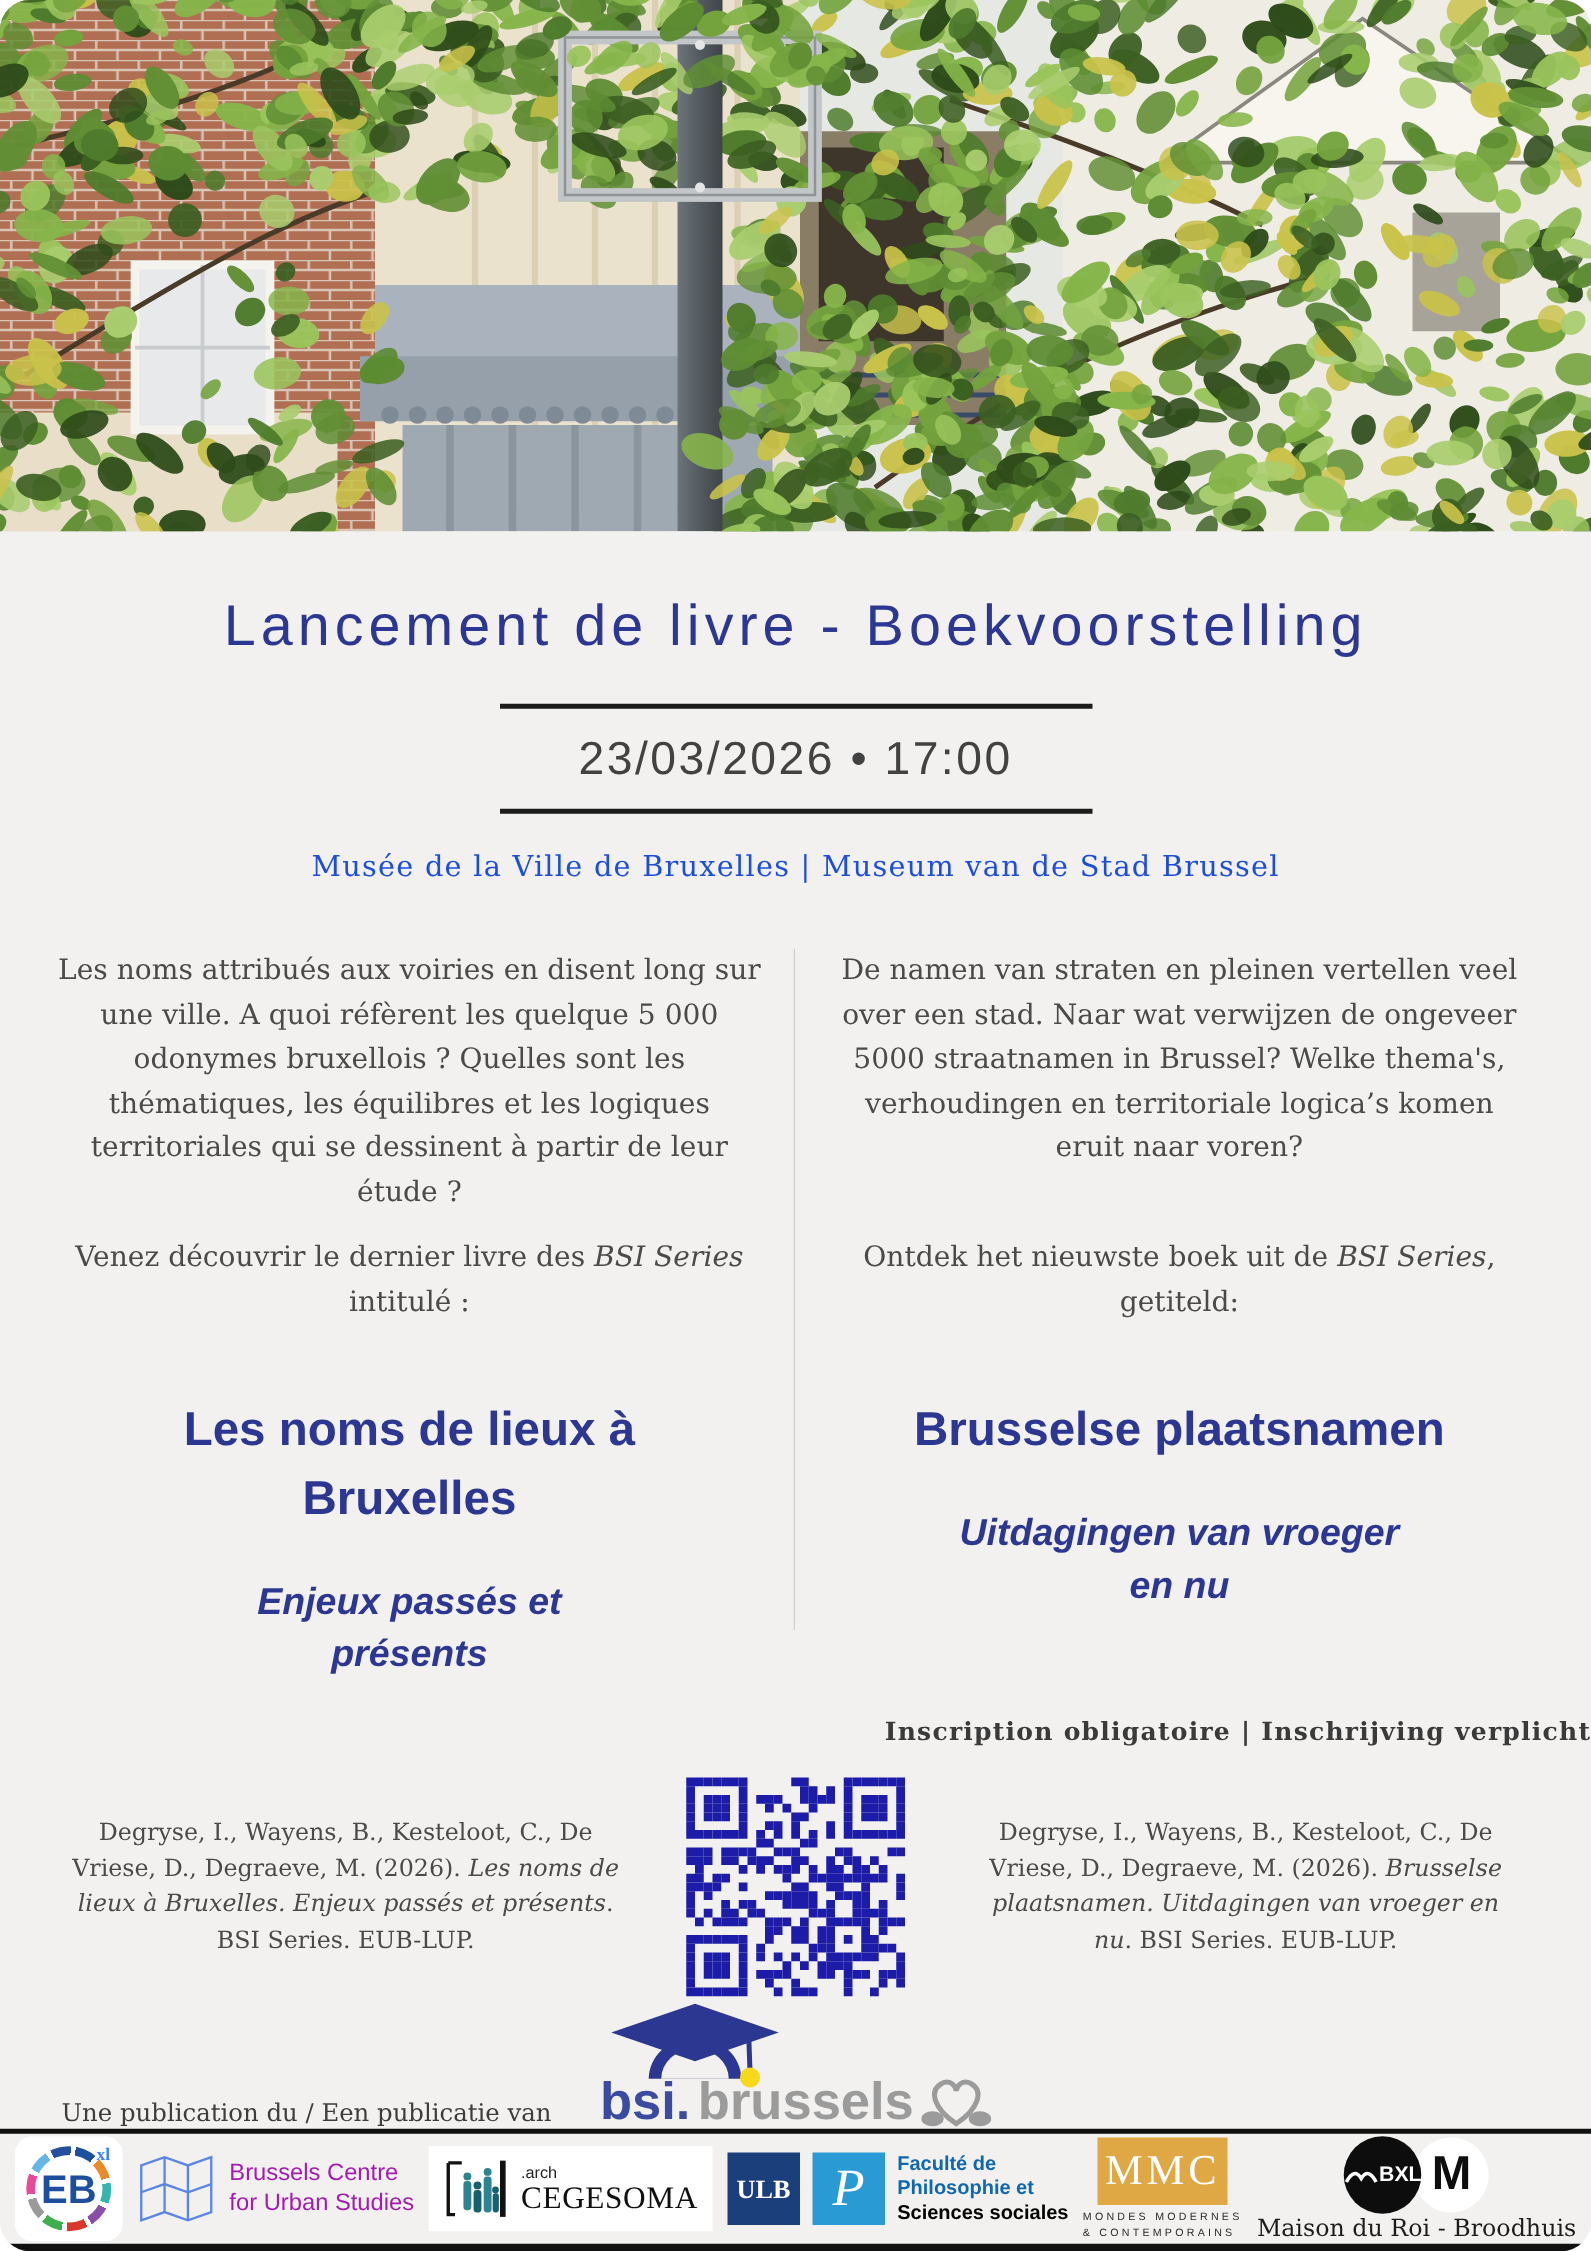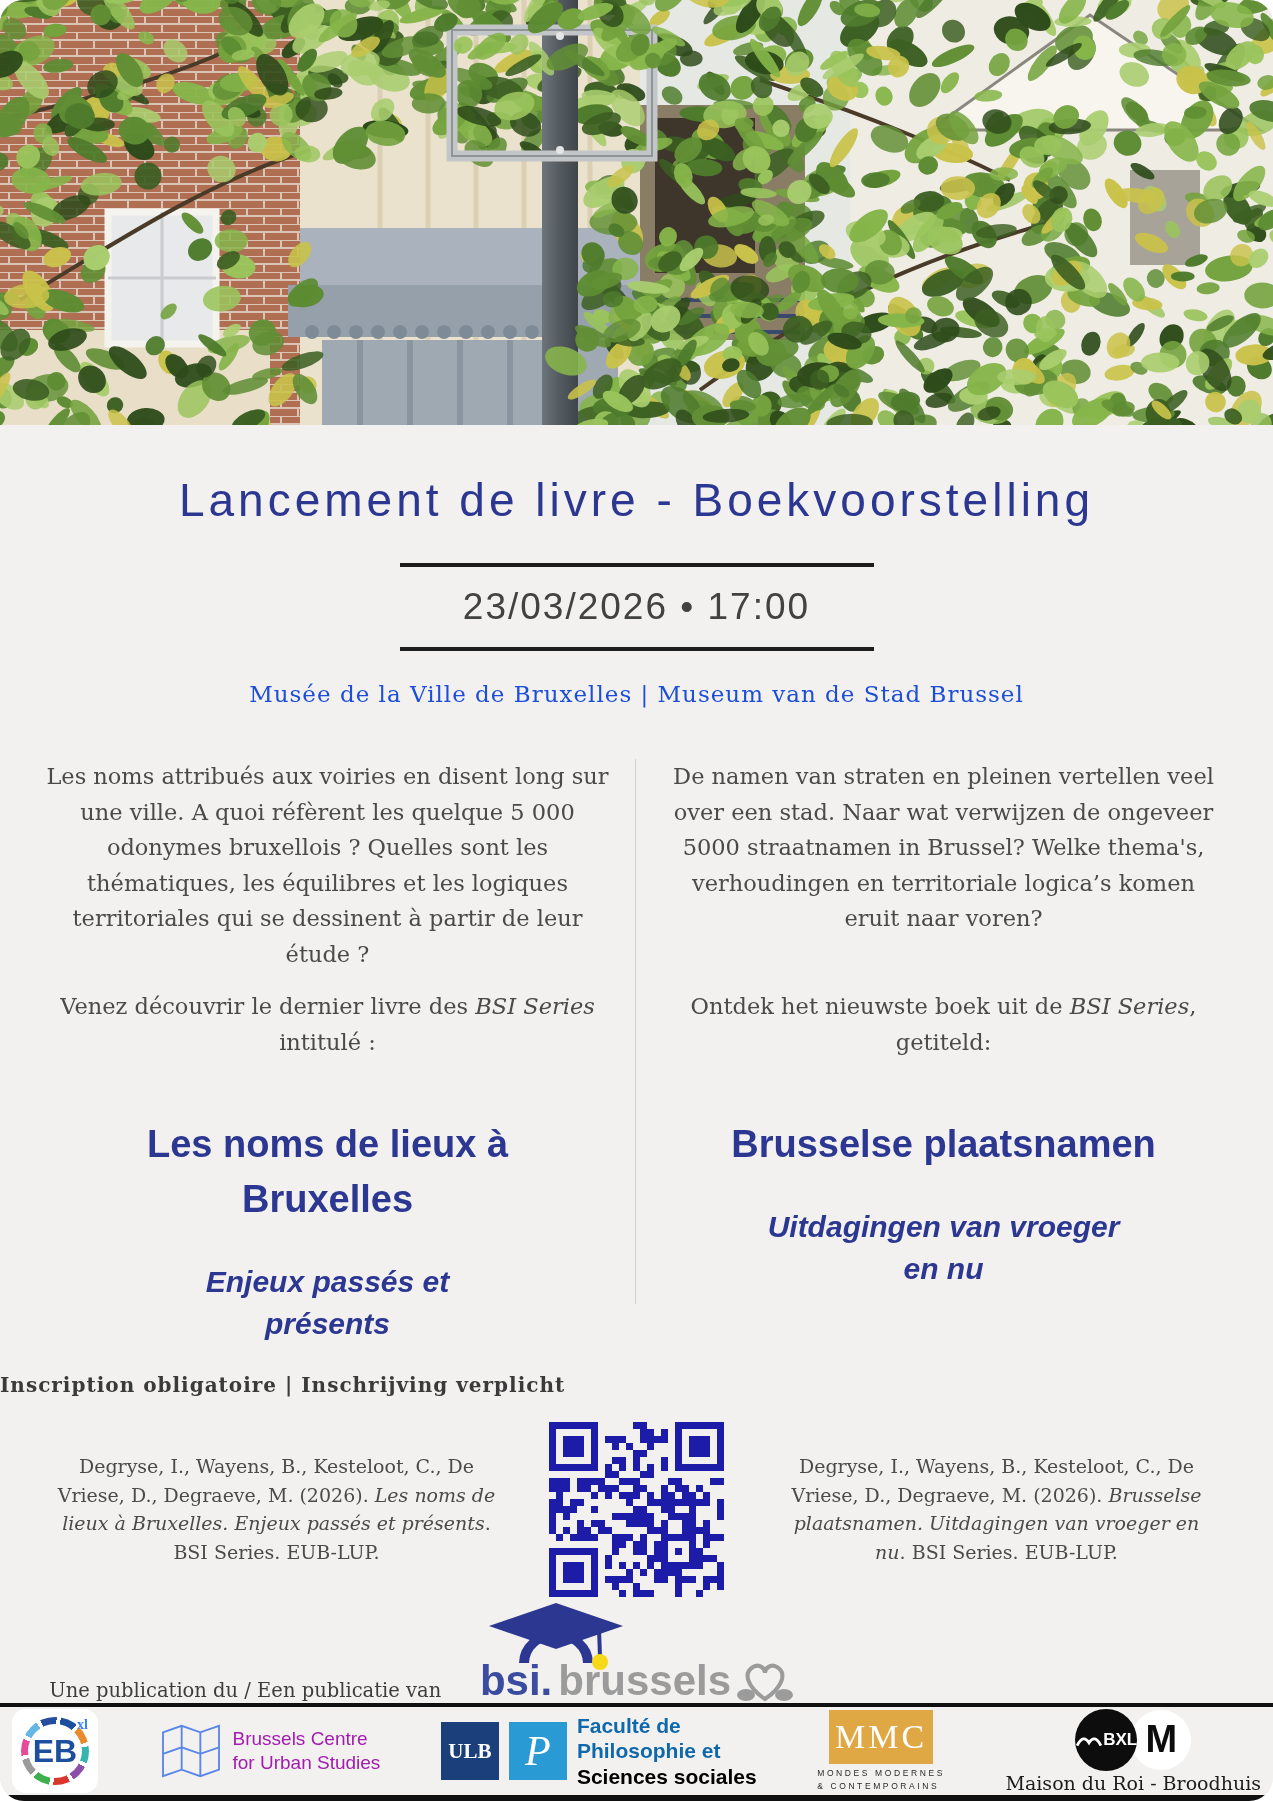--- a/index.html
+++ b/index.html
@@ -25,21 +25,21 @@
   .col{padding:0 26px;text-align:center;font-size:22.5px;line-height:1.58;color:#4a4a4a;}
   .col .intro{min-height:230px;}
   .col .invite{min-height:120px;}
   .book-title{font-family:"Liberation Sans",sans-serif;font-weight:bold;font-size:38px;line-height:1.45;
               color:#2c3792;margin:8px auto 0;max-width:480px;}
   .book-subtitle{font-family:"Liberation Sans",sans-serif;font-weight:bold;font-style:italic;font-size:30px;
                  line-height:1.4;color:#2c3792;margin:34px auto 0;max-width:370px;}
   .it{font-style:italic;}
 
   
-  .inscription{text-align:left;font-weight:bold;font-size:20px;letter-spacing:1px;color:#3a3a3a;margin-top:28px;}
+  .inscription{text-align:right;font-weight:bold;font-size:20px;letter-spacing:1px;color:#3a3a3a;margin-top:28px;}
   .midrow{display:grid;grid-template-columns:1fr 215px 1fr;align-items:center;margin:14px 24px 0;min-height:196px;}
   .citation{font-size:19px;line-height:1.5;text-align:center;max-width:440px;margin:0 auto;color:#4a4a4a;}
   .qr-wrap{width:191px;margin:0 auto;}
   .qr-grid{display:grid;grid-template-columns:repeat(25,7px);grid-auto-rows:7px;width:175px;margin:0 auto;}
   .qr-grid i{display:block;}
   .qr-grid i.on{background:#1c1ca8;}
 
   
   .footrow{display:flex;justify-content:space-between;align-items:flex-end;margin:8px 34px 0;height:126px;}
   .foot-label{font-size:19.5px;color:#3d3d3d;padding-bottom:16px;flex:1;text-align:center;}
@@ -67,21 +67,21 @@
   .bcus-text{font-family:"Liberation Sans",sans-serif;font-size:19px;line-height:1.25;color:#a21caf;}
   
   .cegesoma{background:#fff;padding:8px 12px;display:flex;align-items:center;gap:8px;}
   .ceg-text .arch{font-family:"Liberation Sans",sans-serif;font-size:13px;color:#222;}
   .ceg-text .name{font-family:"Liberation Serif",serif;font-size:25px;letter-spacing:0.5px;color:#101010;}
   
   .ulb-sq{width:58px;height:58px;background:#1b3f7a;display:flex;align-items:center;justify-content:center;
           font-family:"Liberation Serif",serif;font-weight:bold;font-size:21px;color:#fff;}
   .ulb-p{width:58px;height:58px;background:#2a9ad4;display:flex;align-items:center;justify-content:center;
          font-family:"Liberation Serif",serif;font-style:italic;font-size:42px;color:#fff;}
-  .fac-text{font-family:"Liberation Sans",sans-serif;font-weight:bold;font-size:21px;line-height:1.2;}
+  .fac-text{font-family:"Liberation Sans",sans-serif;font-weight:bold;font-size:16px;line-height:1.2;}
   .fac-text .l1,.fac-text .l2{color:#0f68ac;}
   .fac-text .l3{color:#000000;}
   
   .mmc{display:flex;flex-direction:column;align-items:center;}
   .mmc-box{width:104px;height:54px;background:#e0a844;display:flex;align-items:center;justify-content:center;
            font-family:"Liberation Serif",serif;font-size:34px;letter-spacing:3px;color:#fff;}
   .mmc-sub{font-family:"Liberation Sans",sans-serif;font-size:8.5px;letter-spacing:2.6px;color:#2a2a2a;margin-top:3px;line-height:1.5;text-align:left;}
   
   .maison{display:flex;flex-direction:column;align-items:center;}
   .maison-circles{display:flex;align-items:center;}
@@ -1911,20 +1911,40 @@
           <path d="M4,10 L24,3 L44,10 L64,3 V50 L44,57 L24,50 L4,57 Z"></path>
           <path d="M24,3 V50 M44,10 V57 M4,33 L24,26 L44,33 L64,26"></path>
         </g>
       </svg>
       <div class="bcus-text">
         <div>Brussels Centre</div>
         <div>for Urban Studies</div>
       </div>
     </div>
 
+    <div class="cegesoma">
+      <svg width="54" height="52" viewBox="0 0 60 54">
+        <path d="M4,4 H16 M4,4 V50 H10" stroke="#111" stroke-width="3" fill="none"></path>
+        <rect x="50" y="2" width="5" height="50" fill="#111"></rect>
+        <g>
+          <circle cx="21" cy="16" r="3.5" fill="#2e8391"></circle>
+            <rect x="17.5" y="20" width="7" height="26" rx="3" fill="#2e8391"></rect>
+          <circle cx="30" cy="24" r="3.5" fill="#18606e"></circle>
+            <rect x="26.5" y="28" width="7" height="20" rx="3" fill="#18606e"></rect>
+          <circle cx="39" cy="12" r="3.5" fill="#2e8391"></circle>
+            <rect x="35.5" y="16" width="7" height="32" rx="3" fill="#2e8391"></rect>
+          <circle cx="46" cy="28" r="3" fill="#18606e"></circle>
+            <rect x="43.5" y="31" width="5.5" height="17" rx="2.5" fill="#18606e"></rect>
+        </g>
+      </svg>
+      <div class="ceg-text">
+        <div class="arch">.arch</div>
+        <div class="name">CEGESOMA</div>
+      </div>
+    </div>
 
     <div class="plogo">
       <div class="ulb-sq">ULB</div>
       <div class="ulb-p">P</div>
       <div class="fac-text">
         <div class="l1">Faculté de</div>
         <div class="l2">Philosophie et</div>
         <div class="l3">Sciences sociales</div>
       </div>
     </div>

